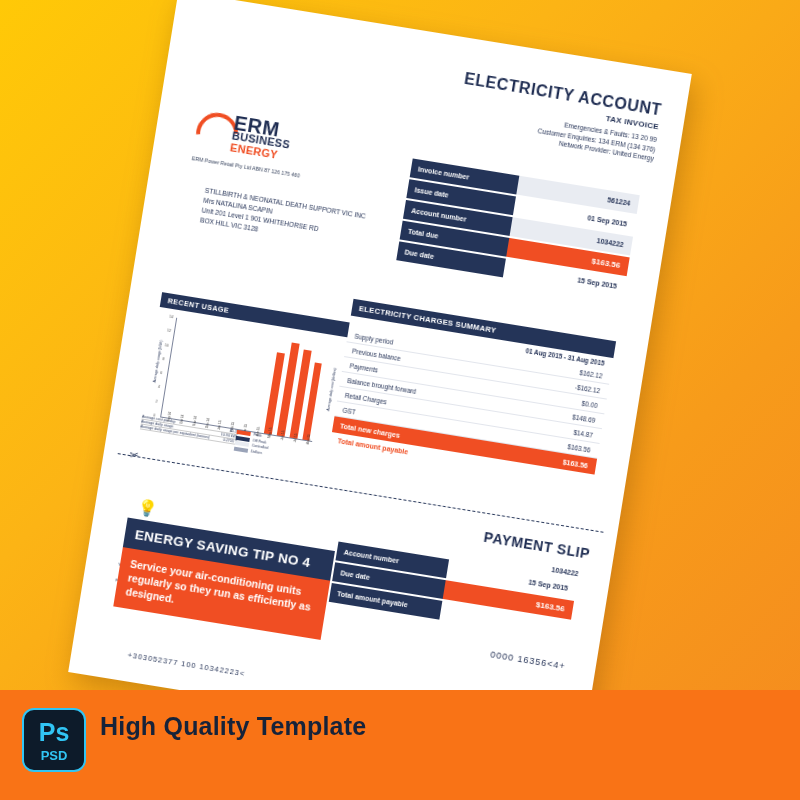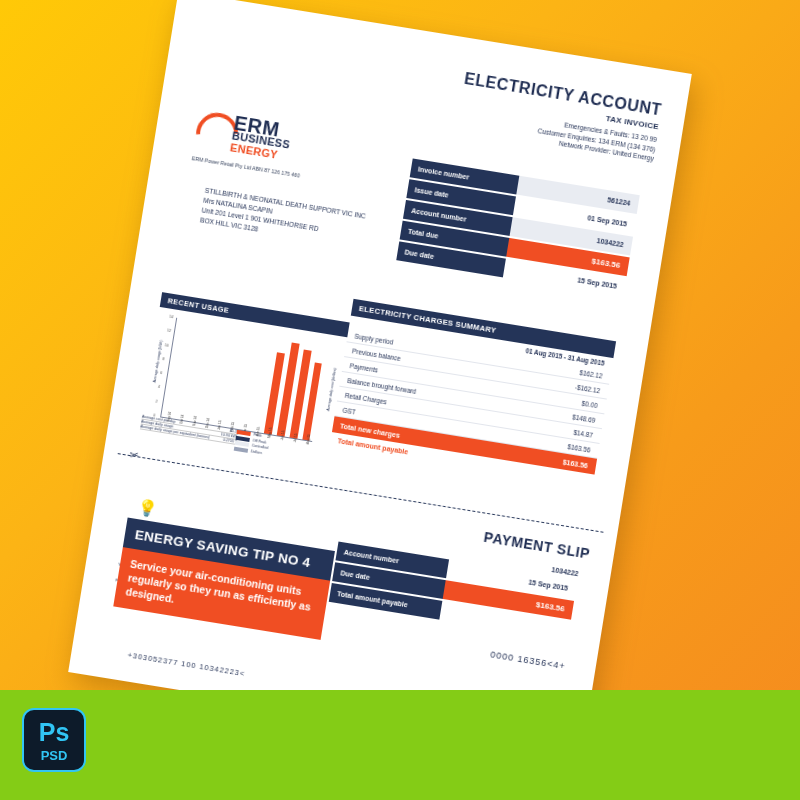--- a/index.html
+++ b/index.html
@@ -7,21 +7,21 @@
     width:800px;height:800px;overflow:hidden;
     font-family:"Liberation Sans", sans-serif;
     background:linear-gradient(135deg,#ffc907 0%,#fcb415 35%,#f79b1a 70%,#f58a1f 100%);
     position:relative;
   }
   .stage{position:absolute;inset:0;}
 
   
   .footer{
     position:absolute;left:0;bottom:0;width:800px;height:110px;
-    background:#84cc16;
+    background:#f97316;
   }
   .ps-badge{
     position:absolute;left:22px;top:18px;width:64px;height:64px;border-radius:12px;
     background:#0d1b2a;border:2px solid #31c5f4;box-sizing:border-box;
     color:#31c5f4;
   }
   .ps-badge .ps{
     position:absolute;left:0;right:0;top:8px;text-align:center;
     font-size:25px;font-weight:bold;letter-spacing:0px;
   }
@@ -380,15 +380,16 @@
       </div>
 
     </div>
   </div>
 
   <div class="footer">
     <div class="ps-badge">
       <div class="ps">Ps</div>
       <div class="psd">PSD</div>
     </div>
+    <div class="footer-title">High Quality Template</div>
   </div>
 
 </div>
 
 </body></html>

